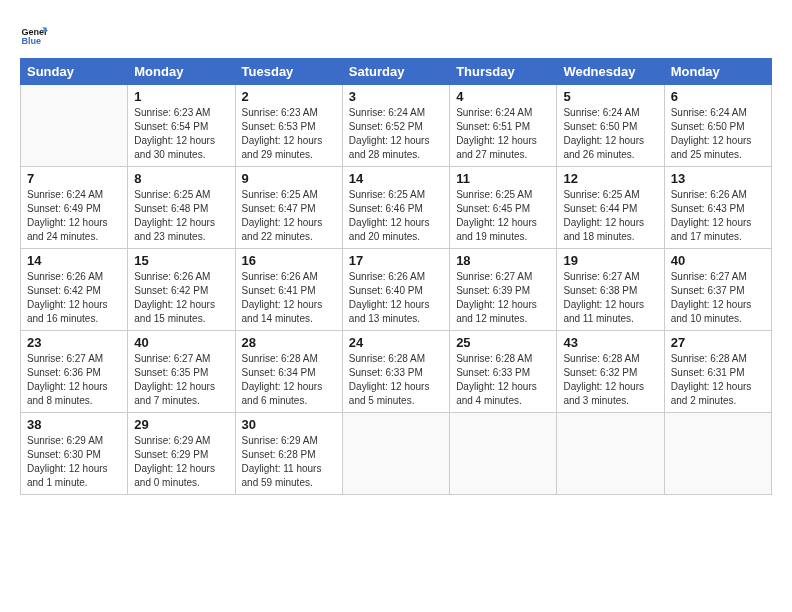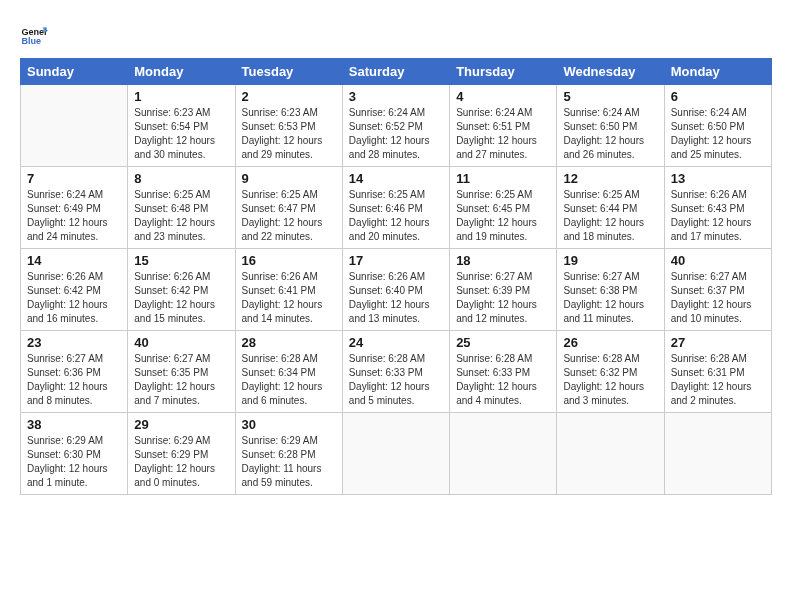--- a/index.html
+++ b/index.html
@@ -303,21 +303,21 @@
 and 5 minutes.</div>
           </td>
           <td>
             <span class="day-num">25</span>
             <div class="day-info" style="white-space: pre-line;">Sunrise: 6:28 AM
 Sunset: 6:33 PM
 Daylight: 12 hours
 and 4 minutes.</div>
           </td>
           <td>
-            <span class="day-num">26</span>
+            <span class="day-num">43</span>
             <div class="day-info" style="white-space: pre-line;">Sunrise: 6:28 AM
 Sunset: 6:32 PM
 Daylight: 12 hours
 and 3 minutes.</div>
           </td>
           <td>
             <span class="day-num">27</span>
             <div class="day-info" style="white-space: pre-line;">Sunrise: 6:28 AM
 Sunset: 6:31 PM
 Daylight: 12 hours

